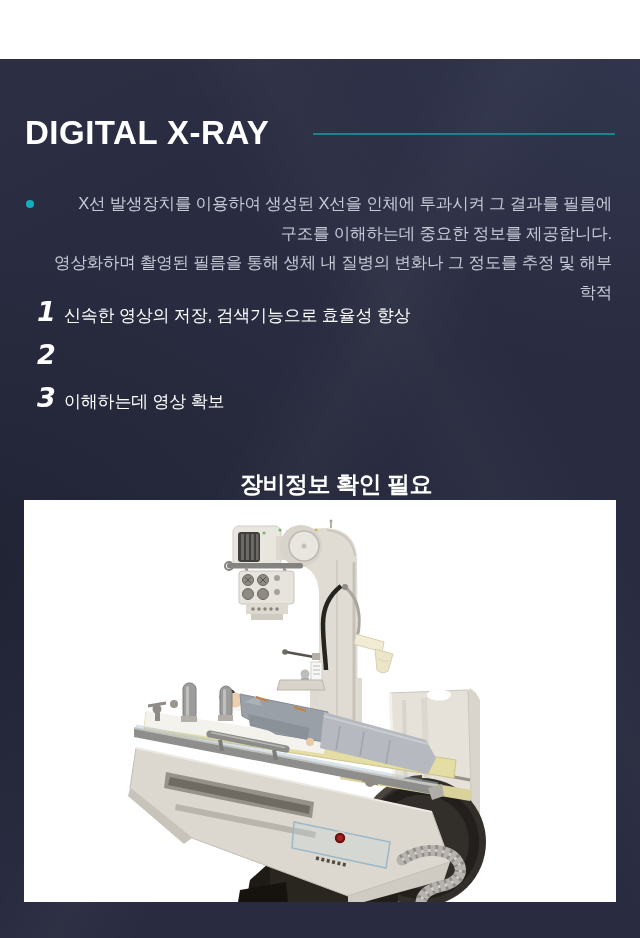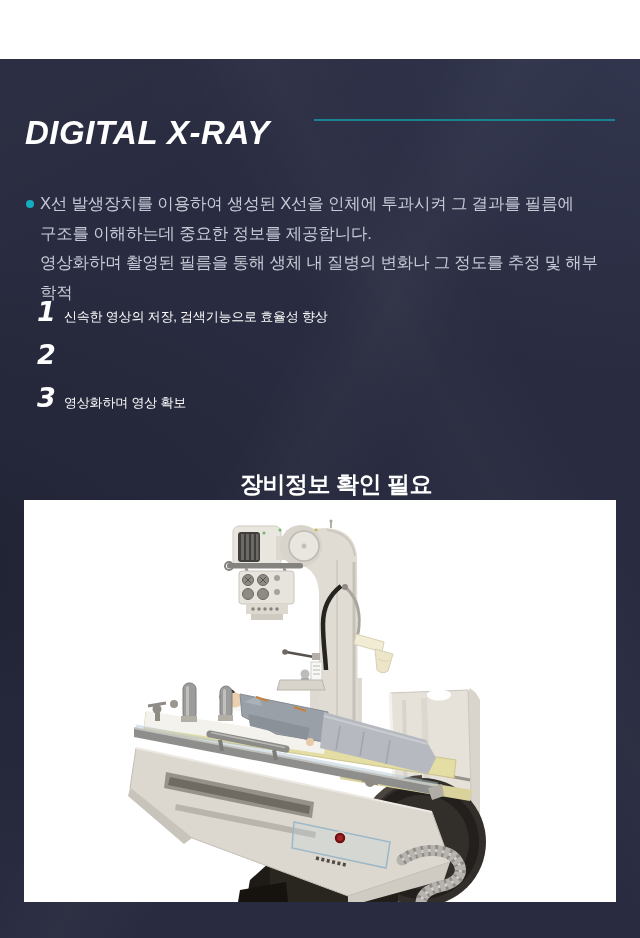--- a/index.html
+++ b/index.html
@@ -9,34 +9,34 @@
   .dark{position:relative;height:879px;
         background:
           radial-gradient(1000px 620px at 108% -2%, rgba(72,78,112,.30), transparent 55%),
           radial-gradient(820px 520px at -12% 58%, rgba(18,20,32,.38), transparent 62%),
           var(--bg,#292c40);}
   .dark::before{content:"";position:absolute;inset:0;pointer-events:none;
         background:
           linear-gradient(118deg, transparent 40%, rgba(255,255,255,.025) 47%, transparent 55%),
           linear-gradient(62deg, transparent 58%, rgba(255,255,255,.018) 66%, transparent 75%),
           linear-gradient(155deg, rgba(255,255,255,.015) 4%, transparent 18%);}
-  .title-row{position:absolute;top:57px;left:25px;right:25px;display:flex;font-style:italic;}
+  .title-row{position:absolute;top:57px;left:25px;right:25px;display:flex;align-items:center;}
   .title-row h1{margin:0;font-size:33px;line-height:33px;font-weight:800;color:#fff;letter-spacing:.5px;}
   .rule{flex:1;height:2px;background:var(--accent,#1b8290);margin-left:44px;margin-top:3px;}
   .intro{position:absolute;top:130px;left:25px;right:28px;color:var(--muted,#c7cad6);
          font-size:16.5px;line-height:29.5px;letter-spacing:-.2px;}
   .intro .dot{position:absolute;left:1px;top:11px;width:8px;height:8px;border-radius:50%;
          background:var(--bullet,#14aebe);}
   .intro .lines{padding-left:15px;}
-  .intro .line{display:block;}
+  .intro .line{display:block;text-align:right;}
   .features{position:absolute;top:237px;left:37px;right:25px;margin:0;padding:0;list-style:none;}
   .feature{display:flex;align-items:baseline;margin-bottom:12px;}
   .feature .num{font-family:"DejaVu Sans","Liberation Sans",sans-serif;font-style:italic;font-weight:bold;
          font-size:27px;line-height:31px;color:#fff;width:27px;flex:0 0 27px;}
-  .feature .txt{font-size:13px;color:#fff;letter-spacing:-.2px;}
+  .feature .txt{font-size:17px;color:#fff;letter-spacing:-.2px;}
   .notice{position:absolute;top:394px;left:0;width:100%;margin:16px;text-align:center;
          font-size:23px;font-weight:bold;color:#fff;letter-spacing:-.5px;}
   .photo{position:absolute;top:441px;left:24px;width:592px;height:402px;margin:0;background:#fff;}
   .photo svg{display:block;width:592px;height:402px;}
 </style>
 </head>
 <body>
 
 <div class="page">
   <div class="top-gap"></div>
@@ -60,21 +60,21 @@
     <ol class="features">
       <li class="feature">
         <span class="num">1</span>
         <span class="txt">신속한 영상의 저장, 검색기능으로 효율성 향상</span>
       </li>
       <li class="feature">
         <span class="num">2</span>
       </li>
       <li class="feature">
         <span class="num">3</span>
-        <span class="txt">영상화하며 영상 확보</span>
+        <span class="txt">이해하는데 영상 확보</span>
       </li>
     </ol>
 
     <h2 class="notice">장비정보 확인 필요</h2>
 
     <figure class="photo">
       <svg viewBox="0 0 592 402">
 
         <g>
           <rect x="286" y="178" width="52" height="72" fill="#dedad1"></rect>

